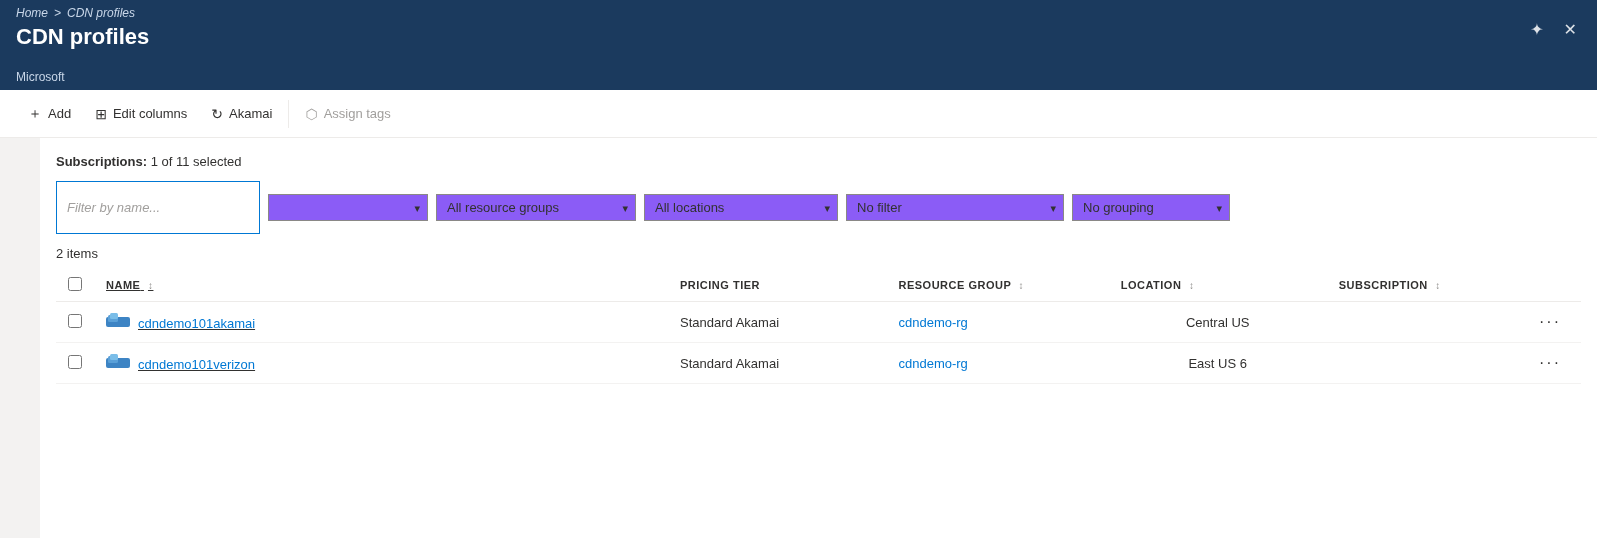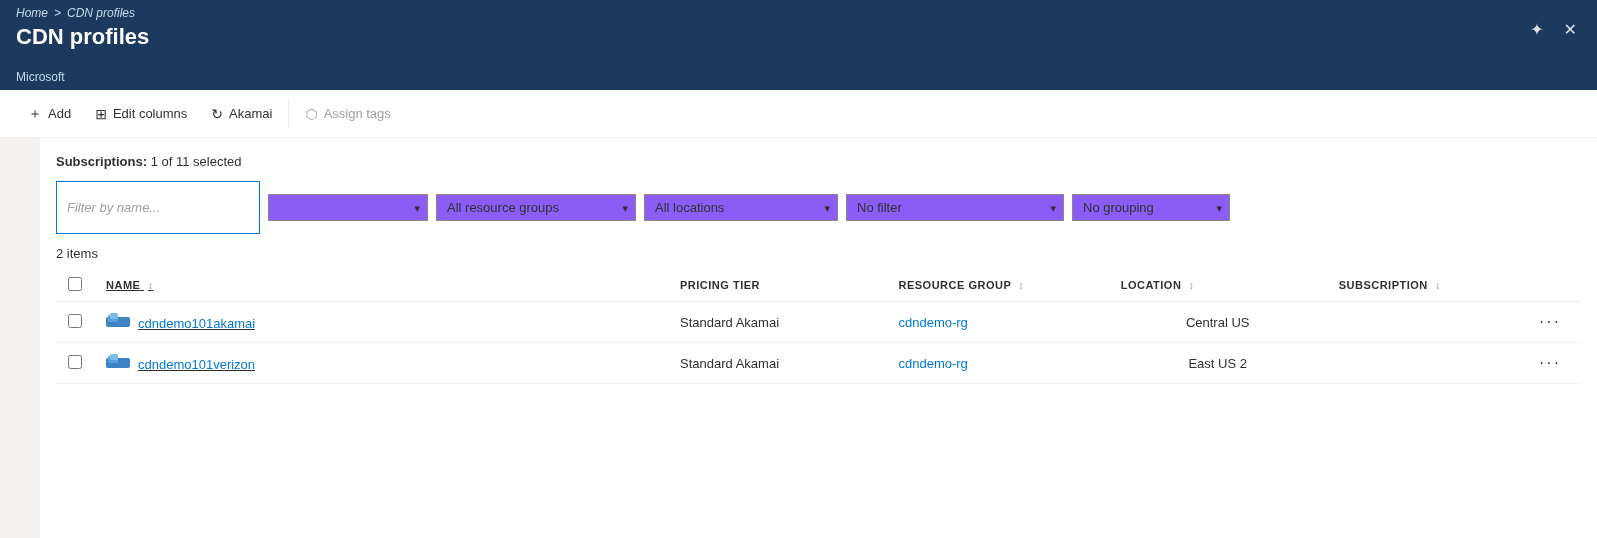--- a/index.html
+++ b/index.html
@@ -376,21 +376,21 @@
               <rect x="4" y="0" width="8" height="6" rx="1.5" fill="#7abde8"></rect>
             </svg>
           </span>
           <a href="#">cdndemo101verizon</a>
         </span>
       </td>
       <td class="col-pricing">Standard Akamai</td>
       <td class="col-rg link-cell">
         <a href="#">cdndemo-rg</a>
       </td>
-      <td class="col-loc">East US 2</td>
+      <td class="col-loc">East US 6</td>
       <td class="col-sub"><subscription name=""></subscription></td>
       <td class="col-more">
         <button class="more-btn">···</button>
       </td>
     </tr>
       </tbody>
   </table>
 
 </div>
 

